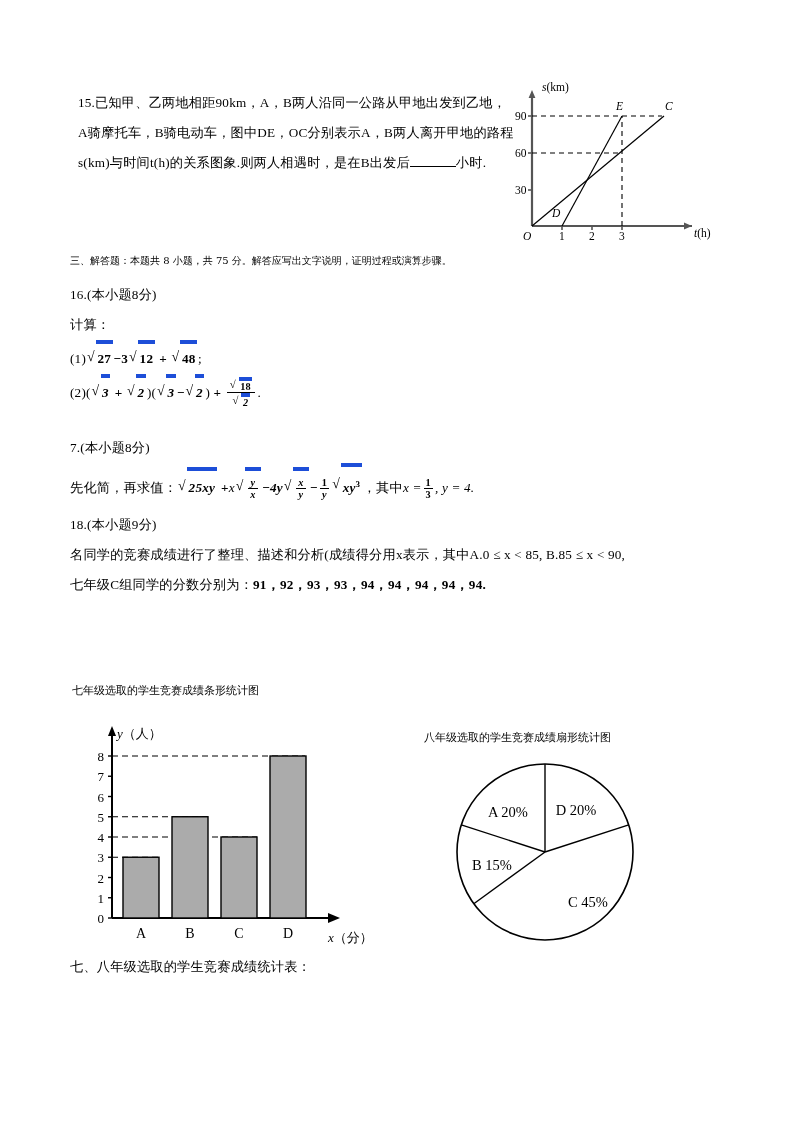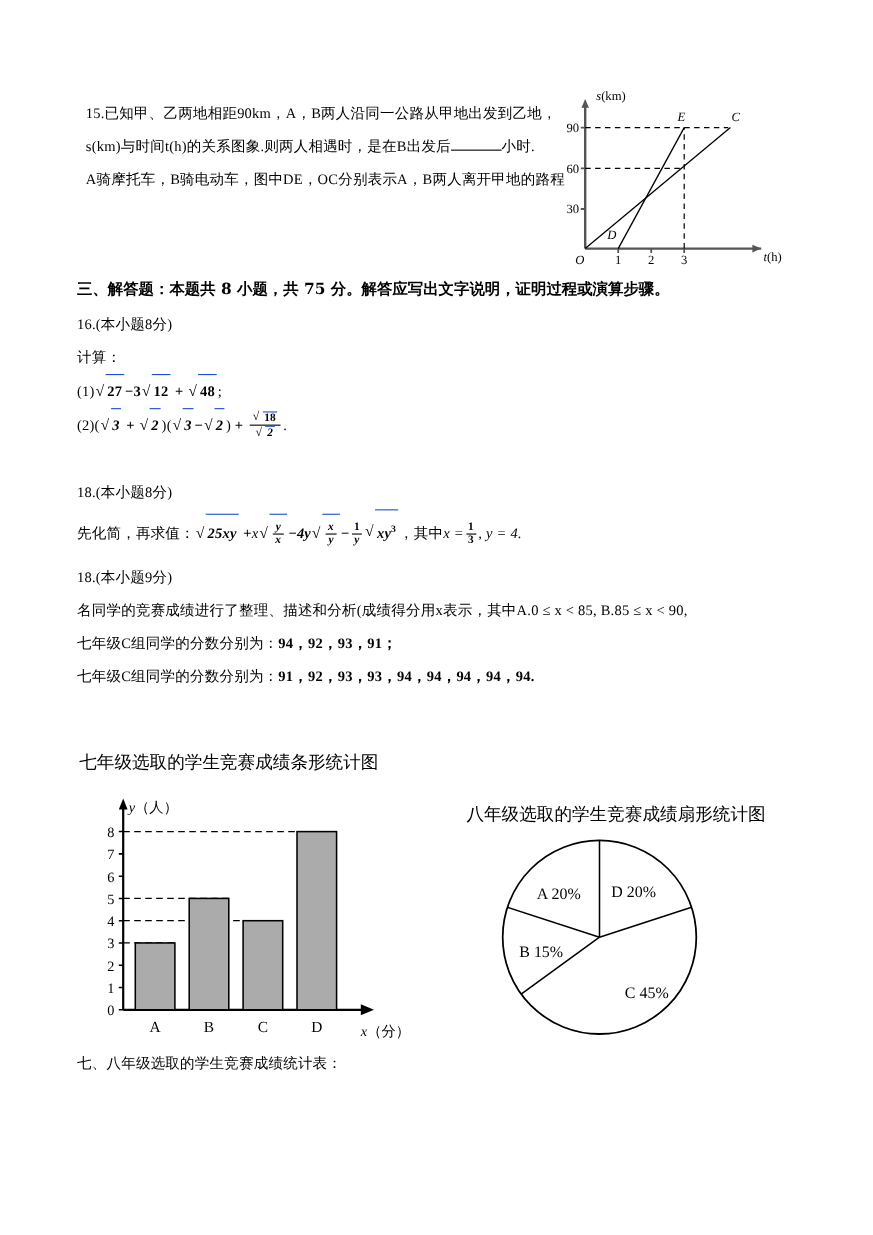--- a/index.html
+++ b/index.html
@@ -25,43 +25,43 @@
   .line {
     font-size: 13.2px;
     line-height: 30px;
     white-space: nowrap;
     letter-spacing: 0.2px;
   }
   .cn { font-family: Liberation Serif, serif; }
   .it { font-style: italic; }
   .bd { font-weight: bold; }
   .sec-head {
-    font-size: 14px;
-    font-weight: bold;
+    font-size: 10px;
+    font-weight: normal;
     font-family: "DejaVu Serif", "Liberation Serif", serif;
   }
 
   
   .math { font-style: italic; font-family: "Liberation Serif", serif; }
   .rad {
     display: inline-block;
     position: relative;
     padding-left: 9px;
     margin: 0 1px;
   }
   .rad > .radsym {
     position: absolute;
     left: 0; top: 50%;
     transform: translateY(-50%);
     font-style: normal;
     font-size: 1.05em;
   }
   .rad > .radicand {
     display: inline-block;
-    border-top: 1px solid #1d4ed8;
+    border-top: 4px solid #1d4ed8;
     padding: 0 1.5px;
   }
   .frac {
     display: inline-flex;
     flex-direction: column;
     vertical-align: middle;
     text-align: center;
     font-size: 0.78em;
     line-height: 1.08;
     margin: 0 2px;
@@ -82,36 +82,36 @@
   #st-graph { position: absolute; left: 512px; top: 76px; width: 200px; height: 165px; }
 
   
   #bar-chart { position: absolute; left: 70px; top: 712px; width: 310px; height: 238px; }
 
   
   #pie-chart { position: absolute; left: 430px; top: 755px; width: 230px; height: 195px; }
 
   .fig-title {
     position: absolute;
-    font-size: 16px;
+    font-size: 11px;
     font-family: Liberation Serif, serif;
     white-space: nowrap;
   }
 
   svg text { font-family: "Liberation Serif", "DejaVu Serif", serif; }
 </style>
 </head>
 <body>
 
 <div class="page">
 
   <div class="blk" style="left:78px; top:88px; width:460px;">
     <div class="line cn">15.已知甲、乙两地相距90km，A，B两人沿同一公路从甲地出发到乙地，</div>
+    <div class="line cn">A骑摩托车，B骑电动车，图中DE，OC分别表示A，B两人离开甲地的路程</div>
     <div class="line cn"><span>s(km)与时间t(h)的关系图象.则两人相遇时，是在B出发后</span><span class="blank-line"></span><span>小时.</span></div>
-    <div class="line cn">A骑摩托车，B骑电动车，图中DE，OC分别表示A，B两人离开甲地的路程</div>
   </div>
 
   <div id="st-graph">
     <svg width="200" height="165" viewBox="0 0 200 165">
 
       <line x1="20" y1="150" x2="180" y2="150" stroke="#555" stroke-width="2.2"></line>
       <polygon points="180,150 172,146.5 172,153.5" fill="#555"></polygon>
       <line x1="20" y1="150" x2="20" y2="18" stroke="#555" stroke-width="2.2"></line>
       <polygon points="20,14 16.6,22 23.4,22" fill="#555"></polygon>
 
@@ -160,42 +160,41 @@
 
     <div class="line">
       <span class="cn">(2)</span><span>(</span><span class="rad"><span class="radsym">√</span><span class="radicand bd it">3</span></span><span class="bd"> + </span><span class="rad"><span class="radsym">√</span><span class="radicand bd it">2</span></span><span>)(</span><span class="rad"><span class="radsym">√</span><span class="radicand bd it">3</span></span><span class="bd">−</span><span class="rad"><span class="radsym">√</span><span class="radicand bd it">2</span></span><span>)</span><span class="bd"> + </span><span class="frac">
           <span class="num"><span class="rad"><span class="radsym">√</span><span class="radicand bd">18</span></span></span>
           <span class="den"><span class="rad"><span class="radsym">√</span><span class="radicand bd it">2</span></span></span>
         </span><span>.</span>
     </div>
   </div>
 
   <div class="blk" style="left:70px; top:433px;">
-    <div class="line cn">18.(本小题8分)</div>
+    <div class="line cn">7.(本小题8分)</div>
     <div class="line" style="line-height:34px;">
       <span class="cn">先化简，再求值：</span><span class="rad"><span class="radsym">√</span><span class="radicand bd it">25xy</span></span><span class="bd"> +</span><span class="math">x</span><span class="rad"><span class="radsym">√</span><span class="radicand"><span class="frac">
               <span class="num it bd">y</span>
               <span class="den it bd">x</span>
             </span></span></span><span class="bd">−</span><span class="bd it">4y</span><span class="rad"><span class="radsym">√</span><span class="radicand"><span class="frac">
               <span class="num it bd">x</span>
               <span class="den it bd">y</span>
             </span></span></span><span class="bd">−</span><span class="frac">
           <span class="num bd">1</span>
           <span class="den it bd">y</span>
         </span><span class="rad"><span class="radsym">√</span><span class="radicand bd it"><span>xy</span><span class="sup bd">3</span></span></span><span class="cn">，其中</span><span class="math">x =</span><span class="frac">
           <span class="num bd">1</span>
           <span class="den bd">3</span>
         </span><span class="math">, <span>y = 4.</span></span>
     </div>
   </div>
 
   <div class="blk" style="left:70px; top:510px;">
     <div class="line cn">18.(本小题9分)</div>
     <div class="line cn">名同学的竞赛成绩进行了整理、描述和分析(成绩得分用x表示，其中A.0 ≤ x &lt; 85, B.85 ≤ x &lt; 90,</div>
-    <div class="line cn"><span>七年级C组同学的分数分别为：</span><span class="bd">94，92，93，91；</span></div>
     <div class="line cn"><span>七年级C组同学的分数分别为：</span><span class="bd">91，92，93，93，94，94，94，94，94.</span></div>
   </div>
 
   <div class="fig-title" style="left:72px; top:683px;">七年级选取的学生竞赛成绩条形统计图</div>
 
   <div id="bar-chart">
     <svg width="310" height="238" viewBox="0 0 310 238">
 
       <line x1="42" y1="206" x2="42" y2="22" stroke="#000" stroke-width="2"></line>
       <polygon points="42,14 38,24 46,24" fill="#000"></polygon>

